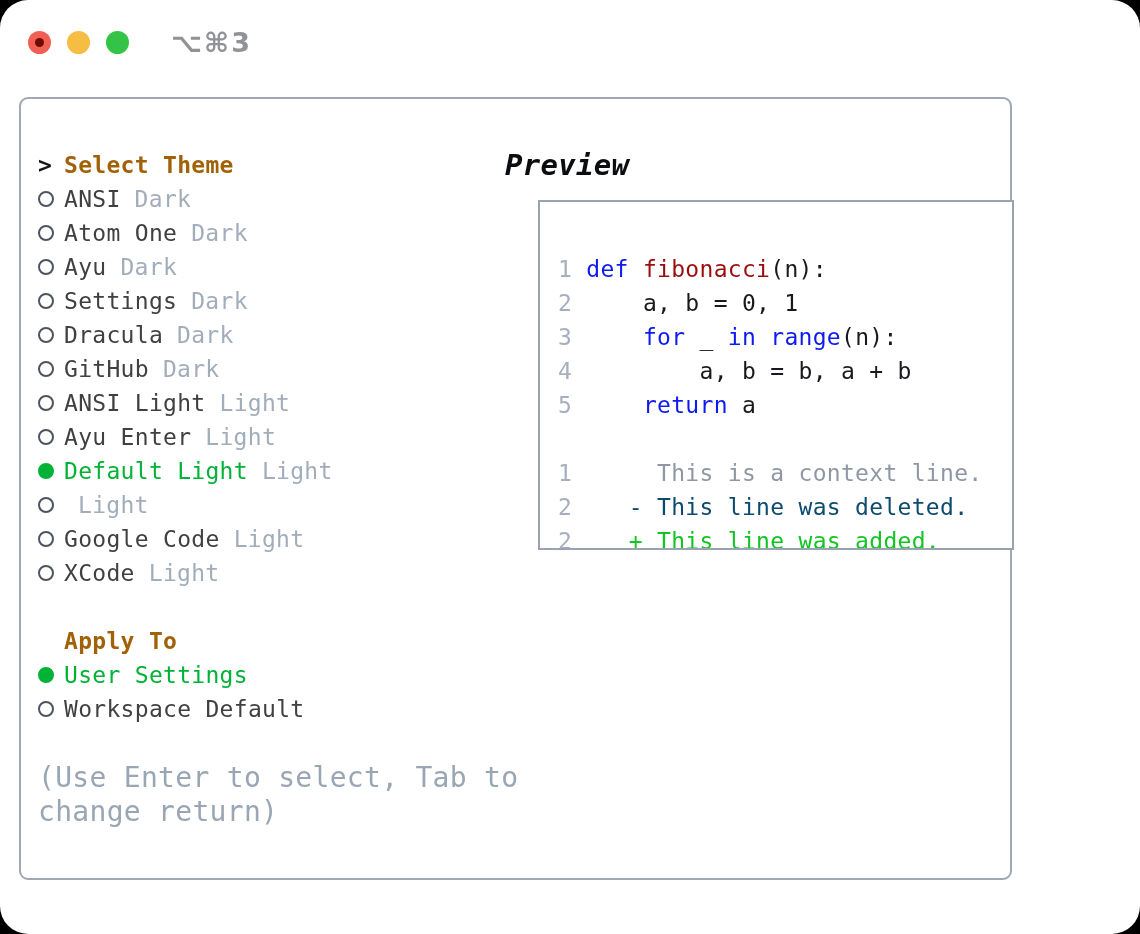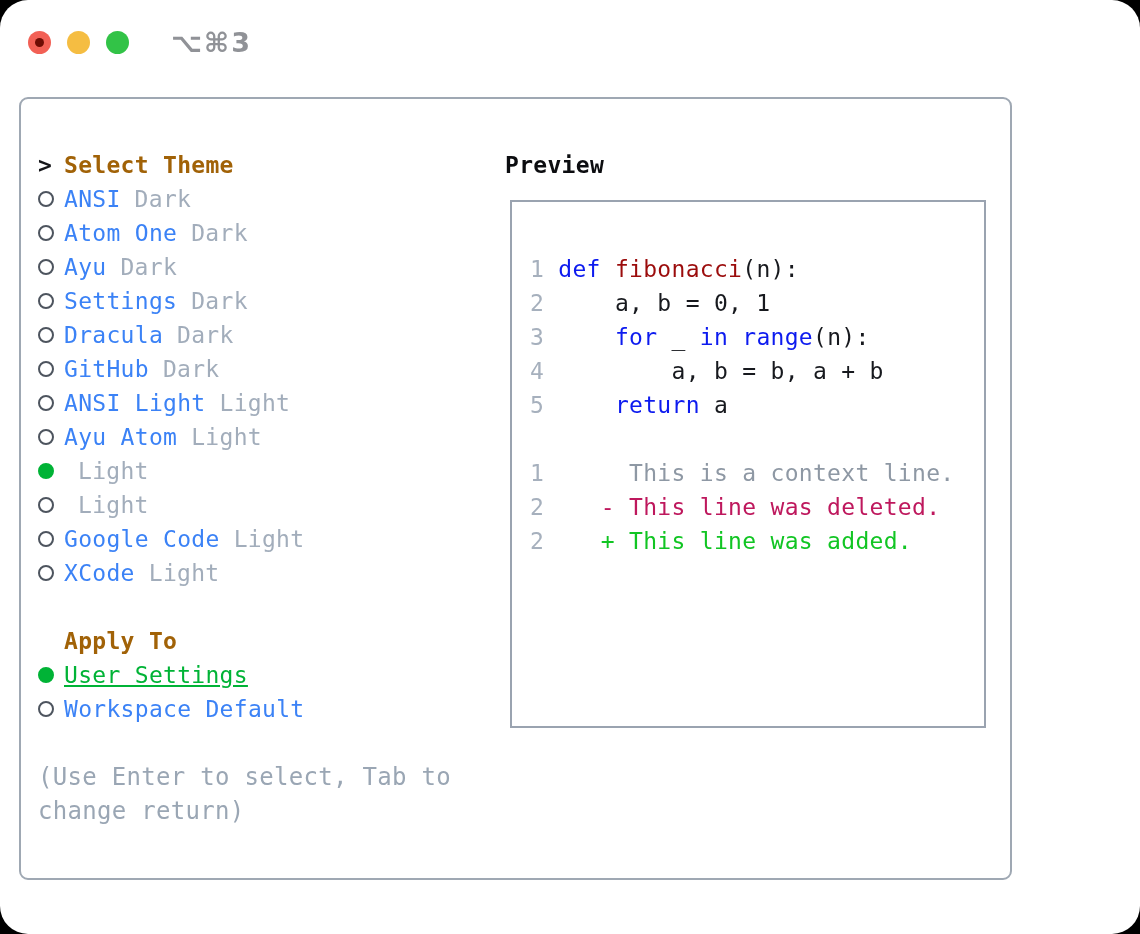--- a/index.html
+++ b/index.html
@@ -30,40 +30,40 @@
   .left-col { position: absolute; left: 17px; top: 49px; width: 450px; }
   .row { display: flex; align-items: center; height: 34px; font-size: 23px; letter-spacing: 0.3px; white-space: pre; }
   .marker { flex: 0 0 26px; width: 26px; display: flex; align-items: center; }
   .radio {
     width: 12px; height: 12px; border: 2.5px solid #4d545e; border-radius: 50%;
     box-sizing: content-box; background: transparent;
   }
   .radio.on { background: #00b336; border-color: #00b336; }
   .prompt { font-weight: bold; color: #15161a; font-size: 23px; }
   .title-text { font-weight: bold; color: #a16207; }
-  .item-name { color: #3b82f6; }
+  .item-name { color: #404040; }
   .item-name.selected { color: #00b336; }
   .tag { color: #a2adbb; margin-left: 14px; text-align: right; }
-  .green-text { color: #00b336; text-decoration: underline; }
-  .help { color: #9aa6b4; font-size: 24px; letter-spacing: 0.3px; }
+  .green-text { color: #00b336; }
+  .help { color: #9aa6b4; font-size: 28px; letter-spacing: 0.3px; }
   
   .preview-title { position: absolute; left: 484px; top: 49px; height: 34px; display: flex; align-items: center;
-                   font-size: 23px; font-weight: bold; color: #0c0d10; letter-spacing: 0.3px; }
+                   font-size: 29px; font-weight: bold; color: #0c0d10; letter-spacing: 0.3px; font-style: italic; }
   .preview-box {
-    position: absolute; left: 489px; top: 101px; width: 476px; height: 528px;
+    position: absolute; left: 517px; top: 101px; width: 476px; height: 350px;
     border: 2px solid #9aa3b0; box-sizing: border-box; background: #fff; overflow: hidden;
   }
   .code { padding: 50px 0 0 18px; font-size: 23px; letter-spacing: 0.3px; }
   .code-line { height: 34px; line-height: 34px; white-space: pre; }
   .num { color: #a6b0bd; }
   .pl  { color: #17191e; }
   .kw  { color: #0d1bef; }
   .fn  { color: #9b0c0c; }
   .ctx { color: #8e98a4; }
-  .del { color: #be185d; }
+  .del { color: #0c4a6e; }
   .add { color: #11c523; }
 </style>
 </head>
 <body>
 
 <div class="window">
 
   <div class="titlebar">
     <div class="traffic red">
       <div class="dot"></div>
@@ -119,26 +119,27 @@
       </div>
 
       <div class="row">
         <div class="marker"><span class="radio"></span></div>
         <span class="item-name">ANSI Light</span>
         <span class="tag">Light</span>
       </div>
 
       <div class="row">
         <div class="marker"><span class="radio"></span></div>
-        <span class="item-name">Ayu Atom</span>
+        <span class="item-name">Ayu Enter</span>
         <span class="tag">Light</span>
       </div>
 
       <div class="row">
         <div class="marker"><span class="radio on"></span></div>
+        <span class="item-name selected">Default Light</span>
         <span class="tag">Light</span>
       </div>
 
       <div class="row">
         <div class="marker"><span class="radio"></span></div>
         <span class="tag">Light</span>
       </div>
 
       <div class="row">
         <div class="marker"><span class="radio"></span></div>

